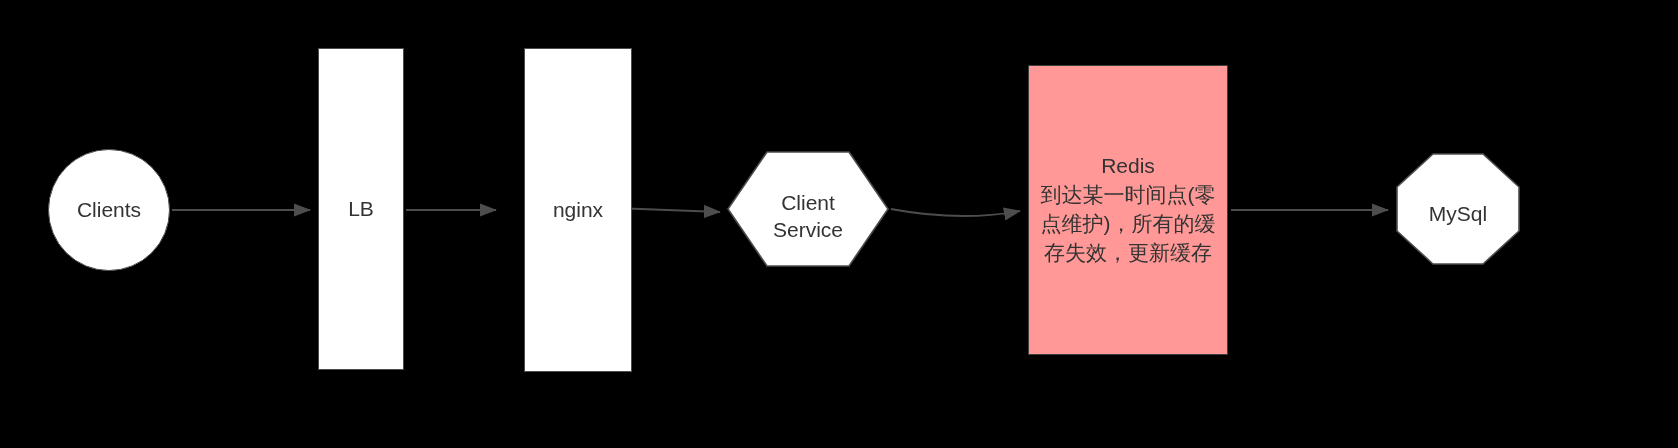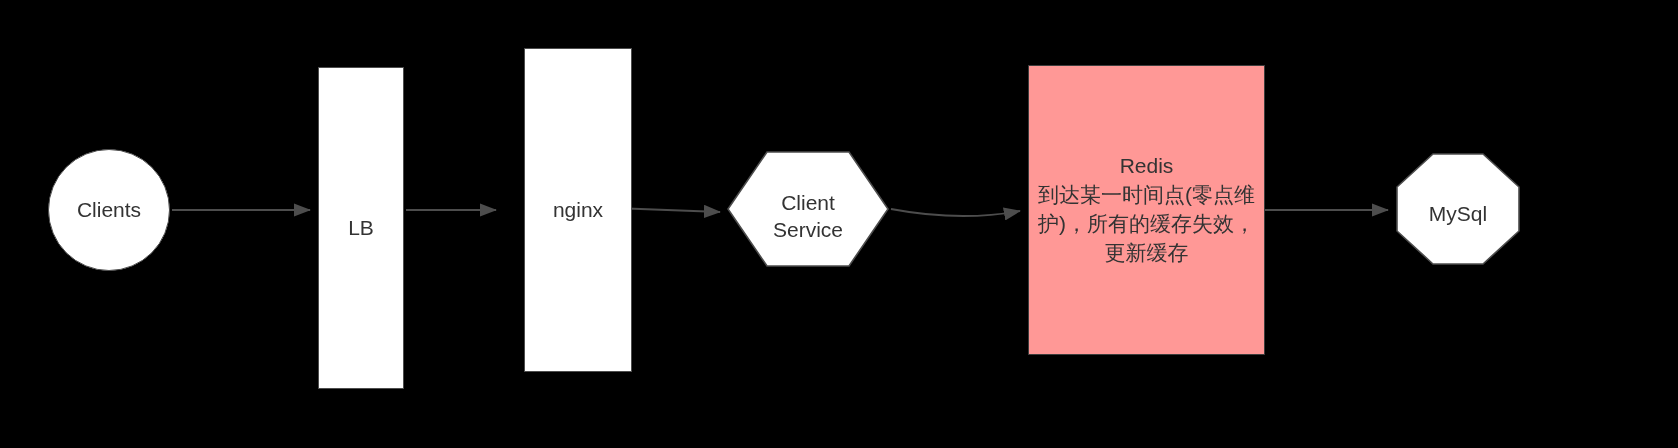--- a/index.html
+++ b/index.html
@@ -43,21 +43,20 @@
   }
   
   #node-lb {
     left: 318px;
     top: 48px;
     width: 86px;
     height: 322px;
     background: #ffffff;
     border: 1.3px solid #4d4d4d;
     font-size: 21px;
-    margin-top: 19px;
   }
   
   #node-nginx {
     left: 504px;
     top: 48px;
     width: 108px;
     height: 324px;
     background: #ffffff;
     border: 1.3px solid #4d4d4d;
     font-size: 21px;
@@ -79,21 +78,21 @@
     width: 162px; height: 116px;
   }
   #node-clientservice .hex-label {
     position: relative;
     z-index: 2;
   }
   
   #node-redis {
     left: 1028px;
     top: 65px;
-    width: 237px;
+    width: 200px;
     height: 290px;
     background: #ff9896;
     border: 1.4px solid #3d3d3d;
     font-size: 21px;
     color: #333333;
     padding: 4px 4px;
   }
   #node-redis .redis-text {
     white-space: pre-line;
     line-height: 1.38;

